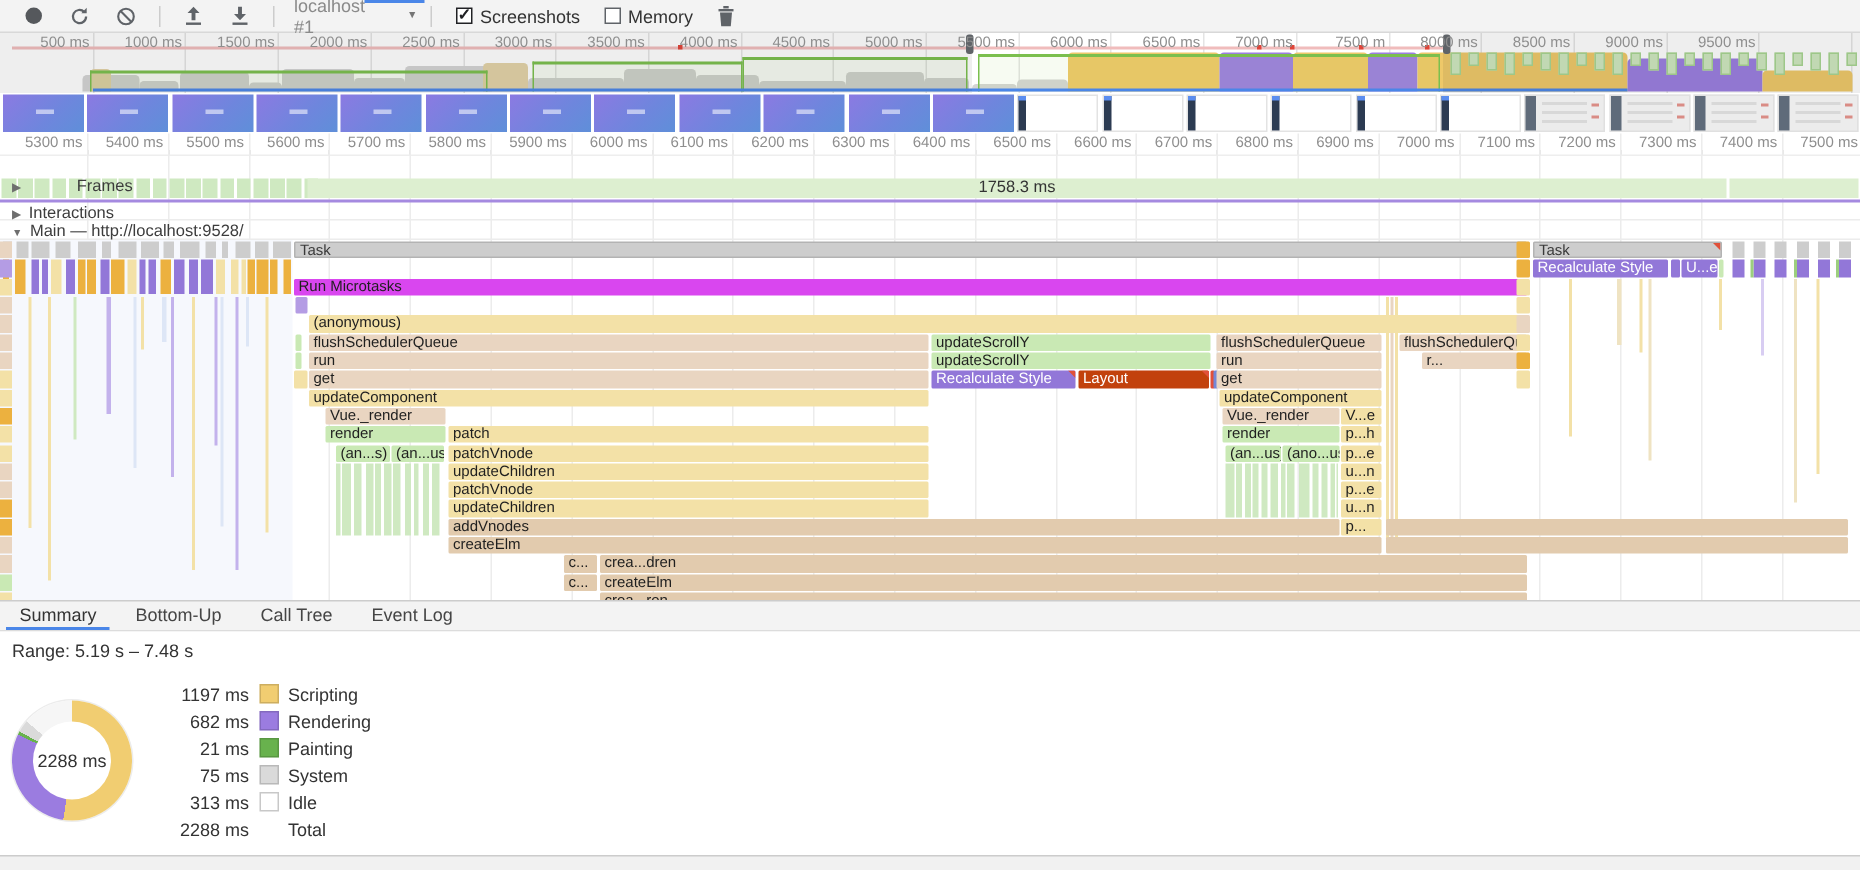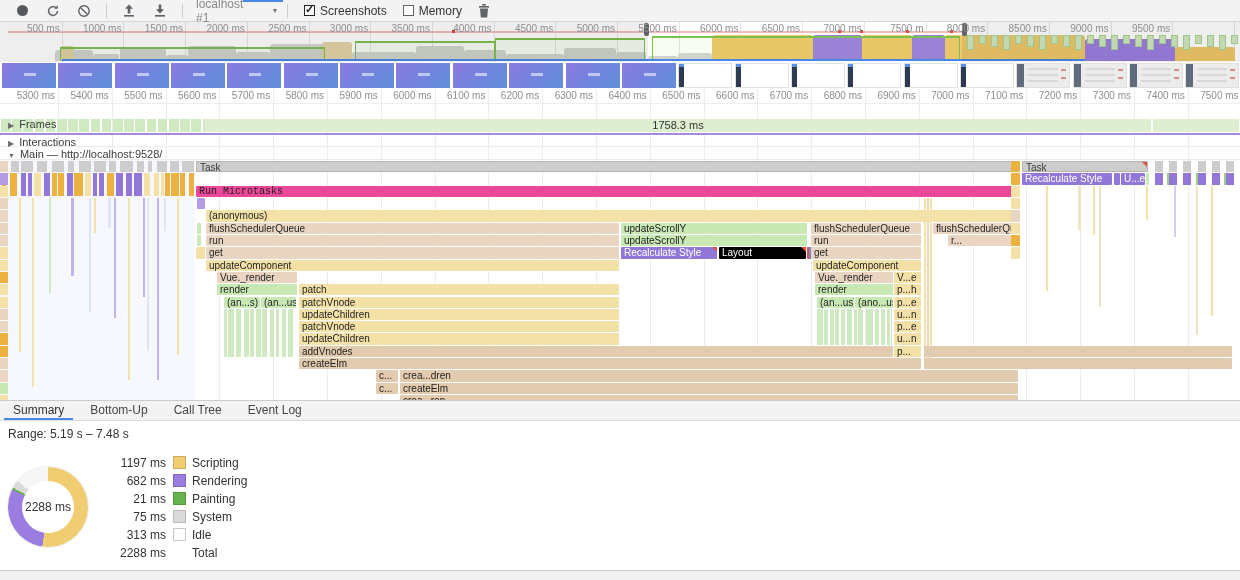--- a/index.html
+++ b/index.html
@@ -385,21 +385,21 @@
       <div style="left: 865px; top: 0px; width: 1px; height: 311px; background: rgb(236, 236, 236); position: absolute;"></div>
       <div style="left: 918.8px; top: 0px; width: 1px; height: 311px; background: rgb(236, 236, 236); position: absolute;"></div>
       <div style="left: 972.6px; top: 0px; width: 1px; height: 311px; background: rgb(236, 236, 236); position: absolute;"></div>
       <div style="left: 1026.4px; top: 0px; width: 1px; height: 311px; background: rgb(236, 236, 236); position: absolute;"></div>
       <div style="left: 1080.2px; top: 0px; width: 1px; height: 311px; background: rgb(236, 236, 236); position: absolute;"></div>
       <div style="left: 1134px; top: 0px; width: 1px; height: 311px; background: rgb(236, 236, 236); position: absolute;"></div>
       <div style="left: 1187.8px; top: 0px; width: 1px; height: 311px; background: rgb(236, 236, 236); position: absolute;"></div>
     </div>
 
   <div class="trackrow" id="trk-frames" style="top:117px;height:17px;border-bottom:none;">
-    <span class="arrow" style="position:relative;z-index:2;">▶</span><span class="tracklabel" style="position:relative;z-index:2;">Frames</span>
+    <span class="arrow" style="position:relative;z-index:2;">▶</span><span class="tracklabel" style="position:relative;z-index:2;margin-left:32px;">Frames</span>
   <div style="left: 1px; top: 2px; width: 9.6px; height: 13px; background: rgb(207, 233, 193); position: absolute;"></div><div style="left: 12.2px; top: 2px; width: 9.6px; height: 13px; background: rgb(207, 233, 193); position: absolute;"></div><div style="left: 23.4px; top: 2px; width: 9.6px; height: 13px; background: rgb(207, 233, 193); position: absolute;"></div><div style="left: 34.6px; top: 2px; width: 9.6px; height: 13px; background: rgb(207, 233, 193); position: absolute;"></div><div style="left: 45.8px; top: 2px; width: 9.6px; height: 13px; background: rgb(207, 233, 193); position: absolute;"></div><div style="left: 57px; top: 2px; width: 9.6px; height: 13px; background: rgb(207, 233, 193); position: absolute;"></div><div style="left: 68.2px; top: 2px; width: 9.6px; height: 13px; background: rgb(207, 233, 193); position: absolute;"></div><div style="left: 79.4px; top: 2px; width: 9.6px; height: 13px; background: rgb(207, 233, 193); position: absolute;"></div><div style="left: 90.6px; top: 2px; width: 9.6px; height: 13px; background: rgb(207, 233, 193); position: absolute;"></div><div style="left: 101.8px; top: 2px; width: 9.6px; height: 13px; background: rgb(207, 233, 193); position: absolute;"></div><div style="left: 113px; top: 2px; width: 9.6px; height: 13px; background: rgb(207, 233, 193); position: absolute;"></div><div style="left: 124.2px; top: 2px; width: 9.6px; height: 13px; background: rgb(207, 233, 193); position: absolute;"></div><div style="left: 135.4px; top: 2px; width: 9.6px; height: 13px; background: rgb(207, 233, 193); position: absolute;"></div><div style="left: 146.6px; top: 2px; width: 9.6px; height: 13px; background: rgb(207, 233, 193); position: absolute;"></div><div style="left: 157.8px; top: 2px; width: 9.6px; height: 13px; background: rgb(207, 233, 193); position: absolute;"></div><div style="left: 169px; top: 2px; width: 9.6px; height: 13px; background: rgb(207, 233, 193); position: absolute;"></div><div style="left: 180.2px; top: 2px; width: 9.6px; height: 13px; background: rgb(207, 233, 193); position: absolute;"></div><div style="left: 191.4px; top: 2px; width: 9.6px; height: 13px; background: rgb(207, 233, 193); position: absolute;"></div><div style="left: 202.6px; top: 2px; width: 9.6px; height: 13px; background: rgb(207, 233, 193); position: absolute;"></div><div style="left: 205px; top: 2px; width: 946px; height: 13px; background: rgb(221, 239, 208); text-align: center; font-size: 11px; line-height: 13px; color: rgb(51, 51, 51); position: absolute;">1758.3 ms</div><div style="left: 1153px; top: 2px; width: 86px; height: 13px; background: rgb(221, 239, 208); position: absolute;"></div></div>
   <div class="abs" id="frames-divider" style="left:0;top:132.5px;width:1240px;height:2px;background:#a58ae0;"></div>
   <div class="trackrow" id="trk-interactions" style="top:135px;height:12px;">
     <span class="arrow">▶</span><span class="tracklabel">Interactions</span>
   </div>
   <div class="trackrow" id="trk-main" style="top:147px;height:13px;">
     <span class="arrow" style="font-size:7px;">▼</span><span class="tracklabel">Main — http://localhost:9528/</span>
   </div>
 
   <div id="flame">
@@ -528,42 +528,42 @@
       <div style="left: 1226px; top: 13.32px; width: 8px; height: 11.3px; background: rgb(146, 119, 216); position: absolute;"></div>
       <div style="left: 1224px; top: 13.32px; width: 2px; height: 11.3px; background: rgb(156, 207, 126); position: absolute;"></div>
       <div class="fbar" style="left: 196px; top: 1px; width: 822px; background: rgb(205, 205, 205); position: absolute; color: rgb(58, 58, 58); border: 1px solid rgb(179, 179, 179);"><span>Task</span><i></i></div>
       <div class="fbar" style="left: 1011px; top: 1px; width: 9px; background: rgb(236, 177, 63); position: absolute; color: rgb(31, 31, 31);"></div>
       <div class="fbar" style="left: 1022px; top: 1px; width: 126px; background: rgb(205, 205, 205); position: absolute; color: rgb(58, 58, 58); border: 1px solid rgb(179, 179, 179);"><span>Task</span><i></i></div>
       <div class="fbar" style="left: 1011px; top: 13.32px; width: 9px; background: rgb(236, 177, 63); position: absolute; color: rgb(31, 31, 31);"></div>
       <div class="fbar" style="left: 1022px; top: 13.32px; width: 90px; background: rgb(146, 119, 216); position: absolute; color: rgb(255, 255, 255);"><span>Recalculate Style</span></div>
       <div class="fbar" style="left: 1114px; top: 13.32px; width: 6px; background: rgb(146, 119, 216); position: absolute; color: rgb(255, 255, 255);"></div>
       <div class="fbar" style="left: 1121px; top: 13.32px; width: 24px; background: rgb(146, 119, 216); position: absolute; color: rgb(255, 255, 255);"><span>U...e</span></div>
       <div class="fbar" style="left: 1146px; top: 13.32px; width: 3px; background: rgb(201, 233, 180); position: absolute; color: rgb(31, 31, 31);"></div>
-      <div class="fbar" style="left: 196px; top: 25.64px; width: 822px; background: #ec4899; position: absolute; color: rgb(31, 31, 31); font-family: Liberation Mono, monospace;"><span>Run Microtasks</span></div>
+      <div class="fbar" style="left: 196px; top: 25.64px; width: 822px; background: #d946ef; position: absolute; color: rgb(31, 31, 31);"><span>Run Microtasks</span></div>
       <div class="fbar" style="left: 1011px; top: 25.64px; width: 9px; background: rgb(243, 225, 167); position: absolute; color: rgb(31, 31, 31);"></div>
       <div class="fbar" style="left: 197px; top: 37.96px; width: 8px; background: rgb(180, 156, 228); position: absolute; color: rgb(31, 31, 31);"></div>
       <div class="fbar" style="left: 1011px; top: 37.96px; width: 9px; background: rgb(243, 225, 167); position: absolute; color: rgb(31, 31, 31);"></div>
       <div class="fbar" style="left: 206px; top: 50.28px; width: 812px; background: rgb(243, 225, 167); position: absolute; color: rgb(31, 31, 31);"><span>(anonymous)</span></div>
       <div class="fbar" style="left: 1011px; top: 50.28px; width: 9px; background: rgb(233, 213, 193); position: absolute; color: rgb(31, 31, 31);"></div>
       <div class="fbar" style="left: 197px; top: 62.6px; width: 4px; background: rgb(201, 233, 180); position: absolute; color: rgb(31, 31, 31);"></div>
       <div class="fbar" style="left: 206px; top: 62.6px; width: 413px; background: rgb(233, 213, 193); position: absolute; color: rgb(31, 31, 31);"><span>flushSchedulerQueue</span></div>
       <div class="fbar" style="left: 621px; top: 62.6px; width: 186px; background: rgb(201, 233, 180); position: absolute; color: rgb(31, 31, 31);"><span>updateScrollY</span></div>
       <div class="fbar" style="left: 811px; top: 62.6px; width: 110px; background: rgb(233, 213, 193); position: absolute; color: rgb(31, 31, 31);"><span>flushSchedulerQueue</span></div>
       <div class="fbar" style="left: 933px; top: 62.6px; width: 85px; background: rgb(233, 213, 193); position: absolute; color: rgb(31, 31, 31);"><span>flushSchedulerQueue</span></div>
       <div class="fbar" style="left: 1011px; top: 62.6px; width: 9px; background: rgb(243, 225, 167); position: absolute; color: rgb(31, 31, 31);"></div>
       <div class="fbar" style="left: 197px; top: 74.92px; width: 4px; background: rgb(201, 233, 180); position: absolute; color: rgb(31, 31, 31);"></div>
       <div class="fbar" style="left: 206px; top: 74.92px; width: 413px; background: rgb(233, 213, 193); position: absolute; color: rgb(31, 31, 31);"><span>run</span></div>
       <div class="fbar" style="left: 621px; top: 74.92px; width: 186px; background: rgb(201, 233, 180); position: absolute; color: rgb(31, 31, 31);"><span>updateScrollY</span></div>
       <div class="fbar" style="left: 811px; top: 74.92px; width: 110px; background: rgb(233, 213, 193); position: absolute; color: rgb(31, 31, 31);"><span>run</span></div>
       <div class="fbar" style="left: 948px; top: 74.92px; width: 70px; background: rgb(233, 213, 193); position: absolute; color: rgb(31, 31, 31);"><span>r...</span></div>
       <div class="fbar" style="left: 1011px; top: 74.92px; width: 9px; background: rgb(236, 177, 63); position: absolute; color: rgb(31, 31, 31);"></div>
       <div class="fbar" style="left: 196px; top: 87.24px; width: 9px; background: rgb(243, 225, 167); position: absolute; color: rgb(31, 31, 31);"></div>
       <div class="fbar" style="left: 206px; top: 87.24px; width: 413px; background: rgb(233, 213, 193); position: absolute; color: rgb(31, 31, 31);"><span>get</span></div>
       <div class="fbar" style="left: 621px; top: 87.24px; width: 96px; background: rgb(146, 119, 216); position: absolute; color: rgb(255, 255, 255);"><span>Recalculate Style</span><i></i></div>
-      <div class="fbar" style="left: 719px; top: 87.24px; width: 87px; background: #000000; position: absolute; color: rgb(255, 255, 255);"><span>Layout</span><i></i></div>
+      <div class="fbar" style="left: 719px; top: 87.24px; width: 87px; background: #c2410c; position: absolute; color: rgb(255, 255, 255);"><span>Layout</span><i></i></div>
       <div class="fbar" style="left: 807px; top: 87.24px; width: 2px; background: rgb(224, 80, 58); position: absolute; color: rgb(31, 31, 31);"></div>
       <div class="fbar" style="left: 809px; top: 87.24px; width: 2px; background: rgb(116, 135, 214); position: absolute; color: rgb(31, 31, 31);"></div>
       <div class="fbar" style="left: 811px; top: 87.24px; width: 110px; background: rgb(233, 213, 193); position: absolute; color: rgb(31, 31, 31);"><span>get</span></div>
       <div class="fbar" style="left: 1011px; top: 87.24px; width: 9px; background: rgb(243, 225, 167); position: absolute; color: rgb(31, 31, 31);"></div>
       <div class="fbar" style="left: 206px; top: 99.56px; width: 413px; background: rgb(243, 225, 167); position: absolute; color: rgb(31, 31, 31);"><span>updateComponent</span></div>
       <div class="fbar" style="left: 813px; top: 99.56px; width: 108px; background: rgb(243, 225, 167); position: absolute; color: rgb(31, 31, 31);"><span>updateComponent</span></div>
       <div class="fbar" style="left: 217px; top: 111.88px; width: 80px; background: rgb(233, 213, 193); position: absolute; color: rgb(31, 31, 31);"><span>Vue._render</span></div>
       <div class="fbar" style="left: 815px; top: 111.88px; width: 78px; background: rgb(233, 213, 193); position: absolute; color: rgb(31, 31, 31);"><span>Vue._render</span></div>
       <div class="fbar" style="left: 894px; top: 111.88px; width: 27px; background: rgb(243, 225, 167); position: absolute; color: rgb(31, 31, 31);"><span>V...e</span></div>
       <div class="fbar" style="left: 217px; top: 124.2px; width: 80px; background: rgb(201, 233, 180); position: absolute; color: rgb(31, 31, 31);"><span>render</span></div>

